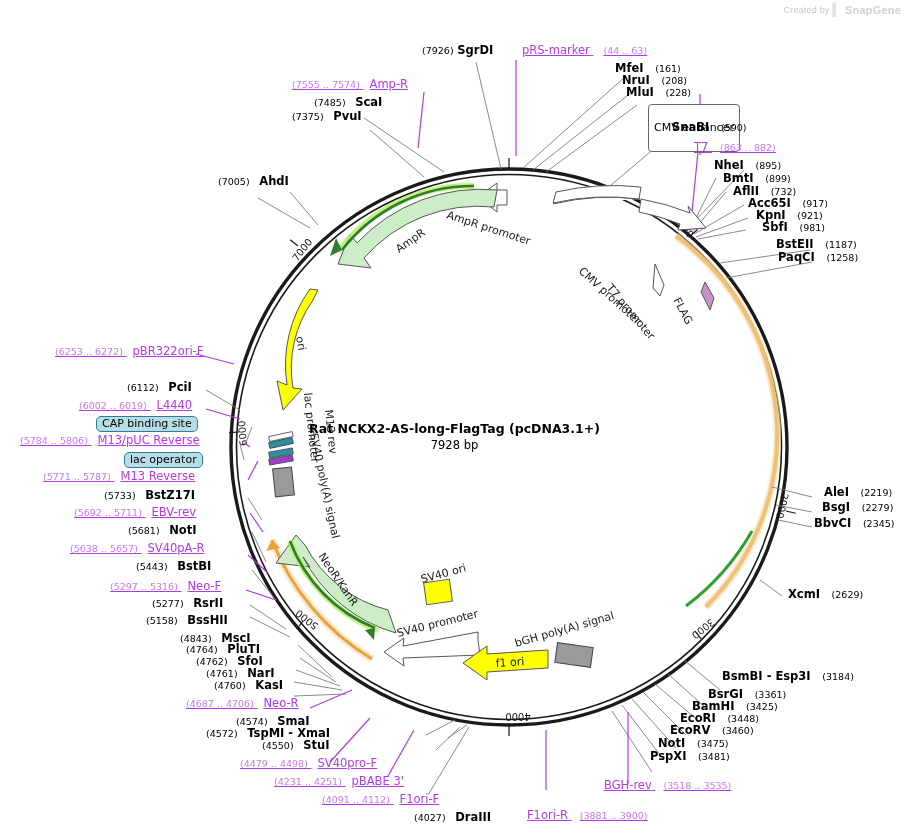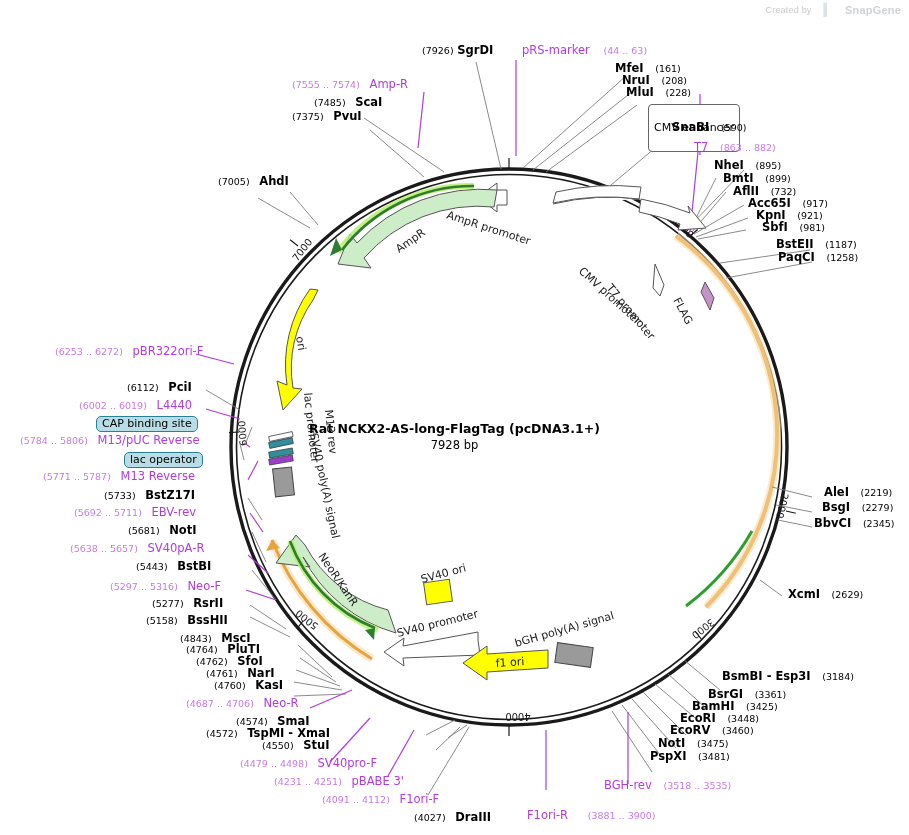--- a/index.html
+++ b/index.html
@@ -1,28 +1,28 @@
 <!DOCTYPE html>
 <html><head>
 <meta charset="utf-8">
 <style>
   html,body{margin:0;padding:0;background:#ffffff;}
   body{width:909px;height:835px;position:relative;overflow:hidden;
        font-family:"DejaVu Sans","Liberation Sans",sans-serif;color:#000;}
   #map{position:absolute;left:0;top:0;width:909px;height:835px;}
   .wm{position:absolute;right:8px;top:3px;font-size:9px;color:#c9c9c9;
       font-family:"Liberation Sans",sans-serif;letter-spacing:.2px;
-      display:flex;align-items:center;gap:12px;}
+      display:flex;align-items:center;gap:3px;}
   .wm .sg{color:#cfd4d8;font-size:11px;font-weight:bold;}
   .wm .flag{color:#dbe3ea;font-size:12px;}
   
   .lbl{position:absolute;white-space:nowrap;font-size:11.5px;line-height:12px;}
   .lbl .pos{font-size:9.5px;}
   .enz{font-weight:bold;font-size:11.5px;color:#000;}
-  .purple{color:#b23ae0;}
+  .purple{color:#b23ae0;text-decoration:underline;}
   .purple .pos{color:#c77ae8;}
   .ctr-title{position:absolute;width:100%;text-align:center;font-weight:bold;font-size:12.5px;}
   .ctr-sub{position:absolute;width:100%;text-align:center;font-size:11.5px;}
 </style>
 </head>
 <body>
 
 <div class="wm">
   <span>Created by</span>
   <span class="flag">▍</span>
@@ -432,21 +432,21 @@
 <div class="lbl purple" style="left:322px;top:793px;">
   <span class="pos">(4091 .. 4112)</span>
   <span style="margin-left:6px;">F1ori-F</span>
 </div>
 <div class="lbl" style="left:414px;top:811px;">
   <span class="pos">(4027)</span>
   <span class="enz" style="margin-left:6px;">DraIII</span>
 </div>
 <div class="lbl purple" style="left:527px;top:809px;">
   <span>F1ori-R</span>
-  <span class="pos" style="margin-left:16px;text-align:center;">(3881 .. 3900)</span>
+  <span class="pos" style="margin-left:8px;text-align:center;">(3881 .. 3900)</span>
 </div>
 
 <div class="lbl purple" style="left:604px;top:779px;">
   <span>BGH-rev</span>
   <span class="pos" style="margin-left:8px;">(3518 .. 3535)</span>
 </div>
 <div class="lbl" style="left:650px;top:750px;">
   <span class="enz">PspXI</span>
   <span class="pos" style="margin-left:8px;">(3481)</span>
 </div>

